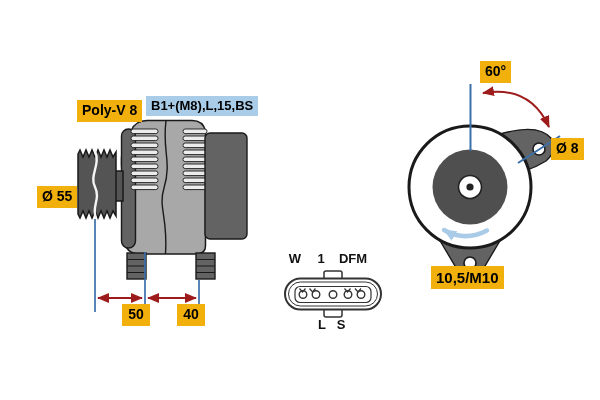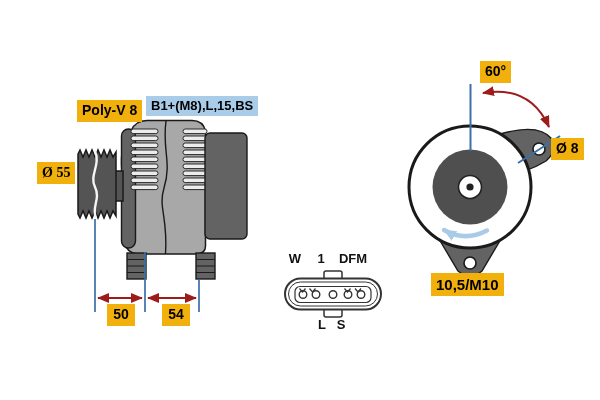--- a/index.html
+++ b/index.html
@@ -8,21 +8,21 @@
     --dark_gray:#636363; --pulley_gray:#545454; --outline:#1A1A1A;
   }
   html,body{margin:0;padding:0;background:#fff;}
   .stage{position:relative;width:600px;height:400px;background:#fff;overflow:hidden;
          font-family:"Liberation Sans",sans-serif;}
   .stage svg{position:absolute;left:0;top:0;}
   .lbl{position:absolute;color:#000;font-weight:bold;font-size:14px;line-height:1.4;
        padding:1px 5px;white-space:nowrap;}
   .y{background:var(--label_yellow);}
   .b{background:var(--label_blue);font-size:13px;}
-  .dim{min-width:18px;text-align:center;}
+  .dim{min-width:18px;text-align:center;margin-left:15px;}
   .pin{position:absolute;color:#111;font-weight:bold;font-size:13px;text-align:center;}
   .body{fill:var(--body_gray);stroke:var(--outline);stroke-width:1.5;}
   .dk{fill:var(--dark_gray);stroke:var(--outline);stroke-width:1.4;}
   .pul{fill:var(--pulley_gray);stroke:var(--outline);stroke-width:1.5;}
   .fin{fill:#ECECEC;stroke:#2A2A2A;stroke-width:1;}
   .seam{fill:none;stroke:var(--outline);stroke-width:1.4;}
   .bline{stroke:var(--line_blue);stroke-width:1.7;fill:none;}
   .bline2{stroke:var(--line_blue);stroke-width:2;fill:none;}
   .rdim{stroke:var(--dimension_red);stroke-width:1.8;fill:none;}
   .conn{fill:#fff;stroke:#333;}
@@ -125,25 +125,25 @@
       <circle cx="470" cy="263" r="6" fill="#fff" stroke="#1A1A1A" stroke-width="1.6"></circle>
       <path class="bline2" d="M470.5,84 V151"></path>
       <path class="bline2" d="M518,163 L560,136"></path>
       <path d="M483,93 Q530,85 549,127" fill="none" stroke="#9E1B1B" stroke-width="2" marker-start="url(#mRed)" marker-end="url(#mRed)"></path>
       <path class="rot" d="M487,230.5 Q465,242 444,230" marker-end="url(#mBlue)"></path>
     </g>
   </svg>
 
   <div class="lbl y" style="left:77px;top:73px;margin-top:27px;">Poly-V 8</div>
   <div class="lbl b" style="left:146px;top:96px;">B1+(M8),L,15,BS</div>
-  <div class="lbl y" style="left:37px;top:162px;font-family:Liberation Serif, serif;">Ø 55</div>
+  <div class="lbl y" style="left:37px;top:186px;">Ø 55</div>
   <div class="lbl y dim" style="left:107px;top:304px;">50</div>
-  <div class="lbl y dim" style="left:162px;top:304px;">54</div>
+  <div class="lbl y dim" style="left:162px;top:304px;">40</div>
   <div class="lbl y" style="left:480px;top:61px;text-align:right;">60°</div>
   <div class="lbl y" style="left:551px;top:138px;">Ø 8</div>
-  <div class="lbl y" style="left:431px;top:273px;font-size:15px;">10,5/M10</div>
+  <div class="lbl y" style="left:431px;top:266px;font-size:15px;">10,5/M10</div>
 
   <div class="pin" style="left:280px;top:251px;width:30px;">W</div>
   <div class="pin" style="left:306px;top:251px;width:30px;">1</div>
   <div class="pin" style="left:335px;top:251px;width:36px;">DFM</div>
   <div class="pin" style="left:307px;top:317px;width:30px;">L</div>
   <div class="pin" style="left:326px;top:317px;width:30px;">S</div>
 </div>
 
 </body></html>

